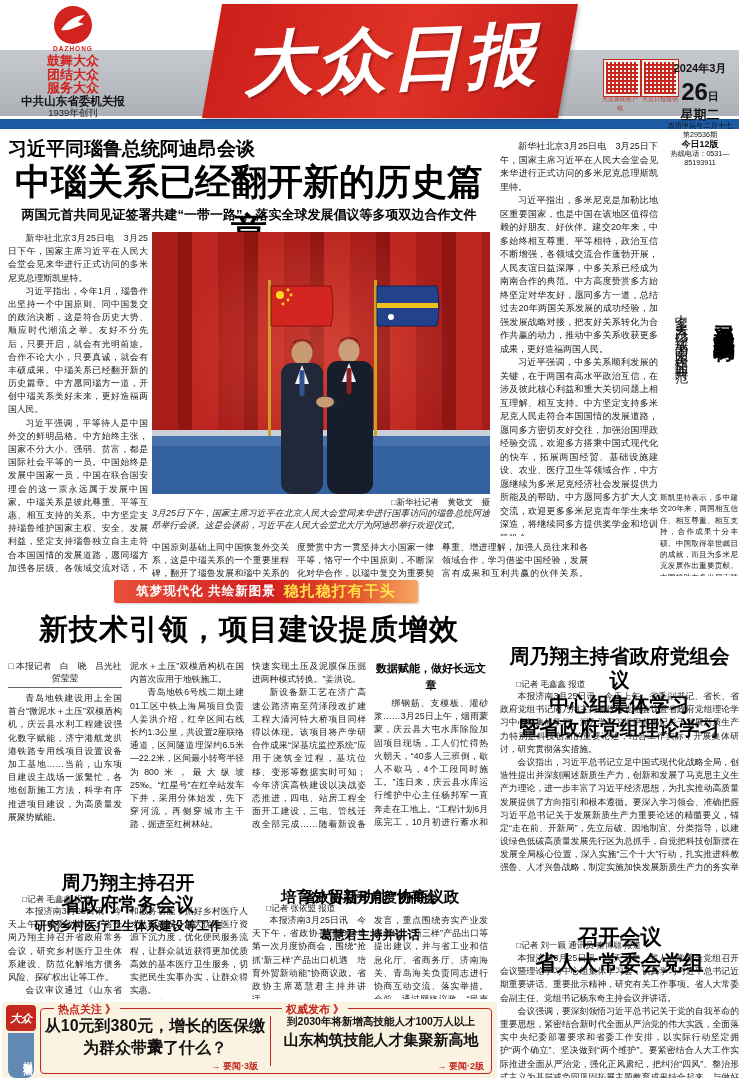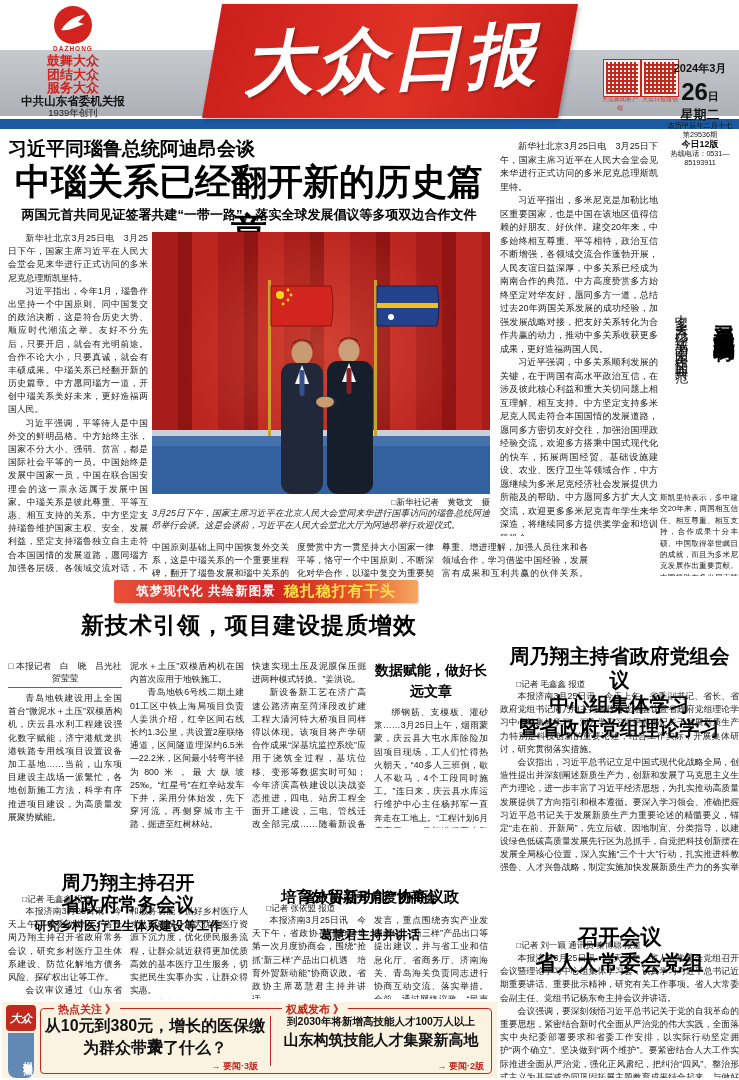--- a/index.html
+++ b/index.html
@@ -45,23 +45,23 @@
   .vh-head{left:692px;top:144px;width:46px;height:346px;writing-mode:vertical-rl;text-orientation:upright;
      font-size:21px;font-weight:900;letter-spacing:1px;color:#000;text-align:center;}
   .vh-deck{left:662px;top:178px;width:28px;height:310px;writing-mode:vertical-rl;text-orientation:upright;
      font-size:13.5px;letter-spacing:4px;color:#111;text-align:center;}
   
   .banner{left:114px;top:580px;width:304px;height:23px;border-radius:2px;display:flex;align-items:center;justify-content:center;gap:8px;
      background:linear-gradient(90deg,#e8503a,#d01f1f 50%,#e4552b 80%,#f6a963);box-shadow:1px 1px 2px rgba(0,0,0,.2);}
   .banner .b1{color:#fff;font-size:12.5px;font-weight:bold;letter-spacing:1px;}
   .banner .b2{color:#ffe24a;font-size:15px;font-weight:900;letter-spacing:1px;}
   
-  .headline2{left:8px;top:610px;width:482px;text-align:center;font-size:23px;font-weight:900;letter-spacing:1px;color:#000;}
+  .headline2{left:8px;top:610px;width:482px;text-align:center;font-size:29px;font-weight:900;letter-spacing:1px;color:#000;}
   .tech-byline{text-align:center;font-size:8.8px;line-height:12px;border-bottom:1px solid #666;padding-bottom:3px;margin-bottom:4px;}
-  .inline-subhead2{font-weight:bold;text-align:center;font-size:14px;margin:0 0 4px;color:#000;}
+  .inline-subhead2{font-weight:bold;text-align:center;font-size:11px;margin:0 0 4px;color:#000;}
   
   .h-mid{text-align:center;font-weight:900;color:#000;margin-top:40px;}
   .byline{font-size:8.5px;color:#222;margin-left:8px;}
   
   .teaser-strip{left:2px;top:1002px;width:495px;height:76px;background:#fbf3e2;}
   .teaser-frame{left:40px;top:1008px;width:450px;height:64px;border:1px solid #c3271d;border-radius:4px;}
   .teaser-div{left:270px;top:1016px;width:1px;height:50px;background:#c3271d;}
   .t-label{position:absolute;top:1002px;background:#fbf3e2;padding:0 4px;color:#c3271d;font-size:11px;font-weight:bold;}
   .t-head{position:absolute;text-align:center;font-weight:900;color:#111;}
   .t-page{position:absolute;text-align:right;color:#c3271d;font-size:9px;font-weight:bold;}

